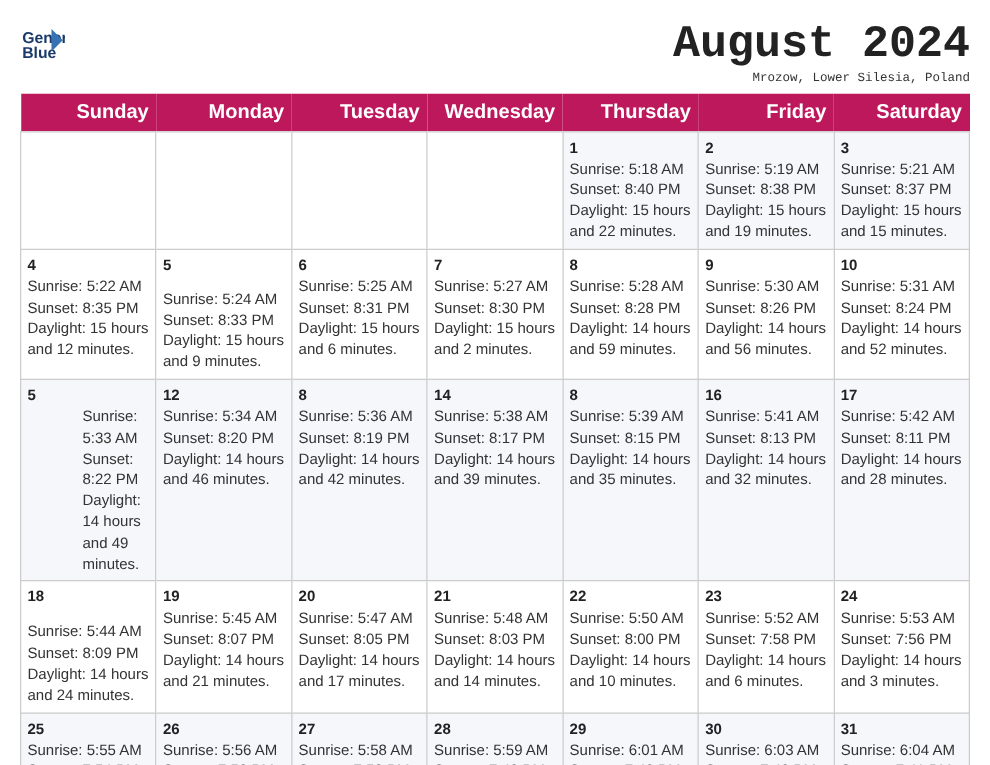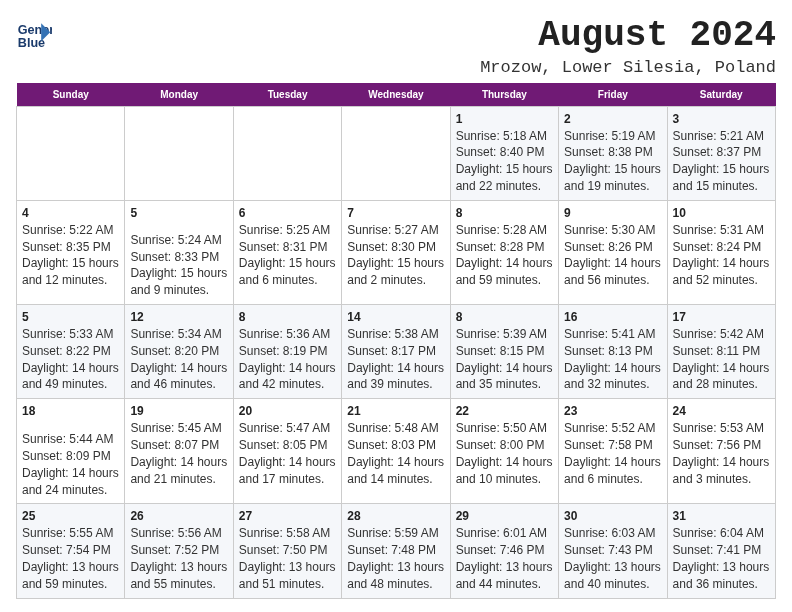--- a/index.html
+++ b/index.html
@@ -29,35 +29,35 @@
       text-align: right;
       font-family: Liberation Mono, monospace;
     }
     .month-title {
       font-size: 36px;
       font-weight: bold;
       color: #222;
       line-height: 1.1;
     }
     .location {
-      font-size: 17px;
+      font-size: 10px;
       color: #333;
       margin-top: 2px;
     }
     table {
       width: 100%;
       border-collapse: collapse;
       font-size: 10.5px;
     }
     thead th {
-      background-color: #701a75;
+      background-color: #be185d;
       color: #fff;
-      text-align: center;
+      text-align: right;
       padding: 6px 6px;
-      font-size: 10px;
+      font-size: 16px;
       font-weight: bold;
     }
     tbody tr td {
       border: 1px solid #ccc;
       vertical-align: top;
       padding: 5px 5px;
       width: calc(100% / 7);
       height: 88px;
       background: #fff;
     }
@@ -187,21 +187,21 @@
           <span class="day-num">10</span>
           <div class="day-info" style="white-space: pre-line;">Sunrise: 5:31 AM
 Sunset: 8:24 PM
 Daylight: 14 hours
 and 52 minutes.</div>
         </td>
       </tr>
       <tr>
         <td>
           <span class="day-num">5</span>
-          <div class="day-info" style="white-space: pre-line;">Sunrise: 5:33 AM
+          <div class="day-info" style="white-space: pre-line; margin-left: 44px;">Sunrise: 5:33 AM
 Sunset: 8:22 PM
 Daylight: 14 hours
 and 49 minutes.</div>
         </td>
         <td>
           <span class="day-num">12</span>
           <div class="day-info" style="white-space: pre-line;">Sunrise: 5:34 AM
 Sunset: 8:20 PM
 Daylight: 14 hours
 and 46 minutes.</div>

